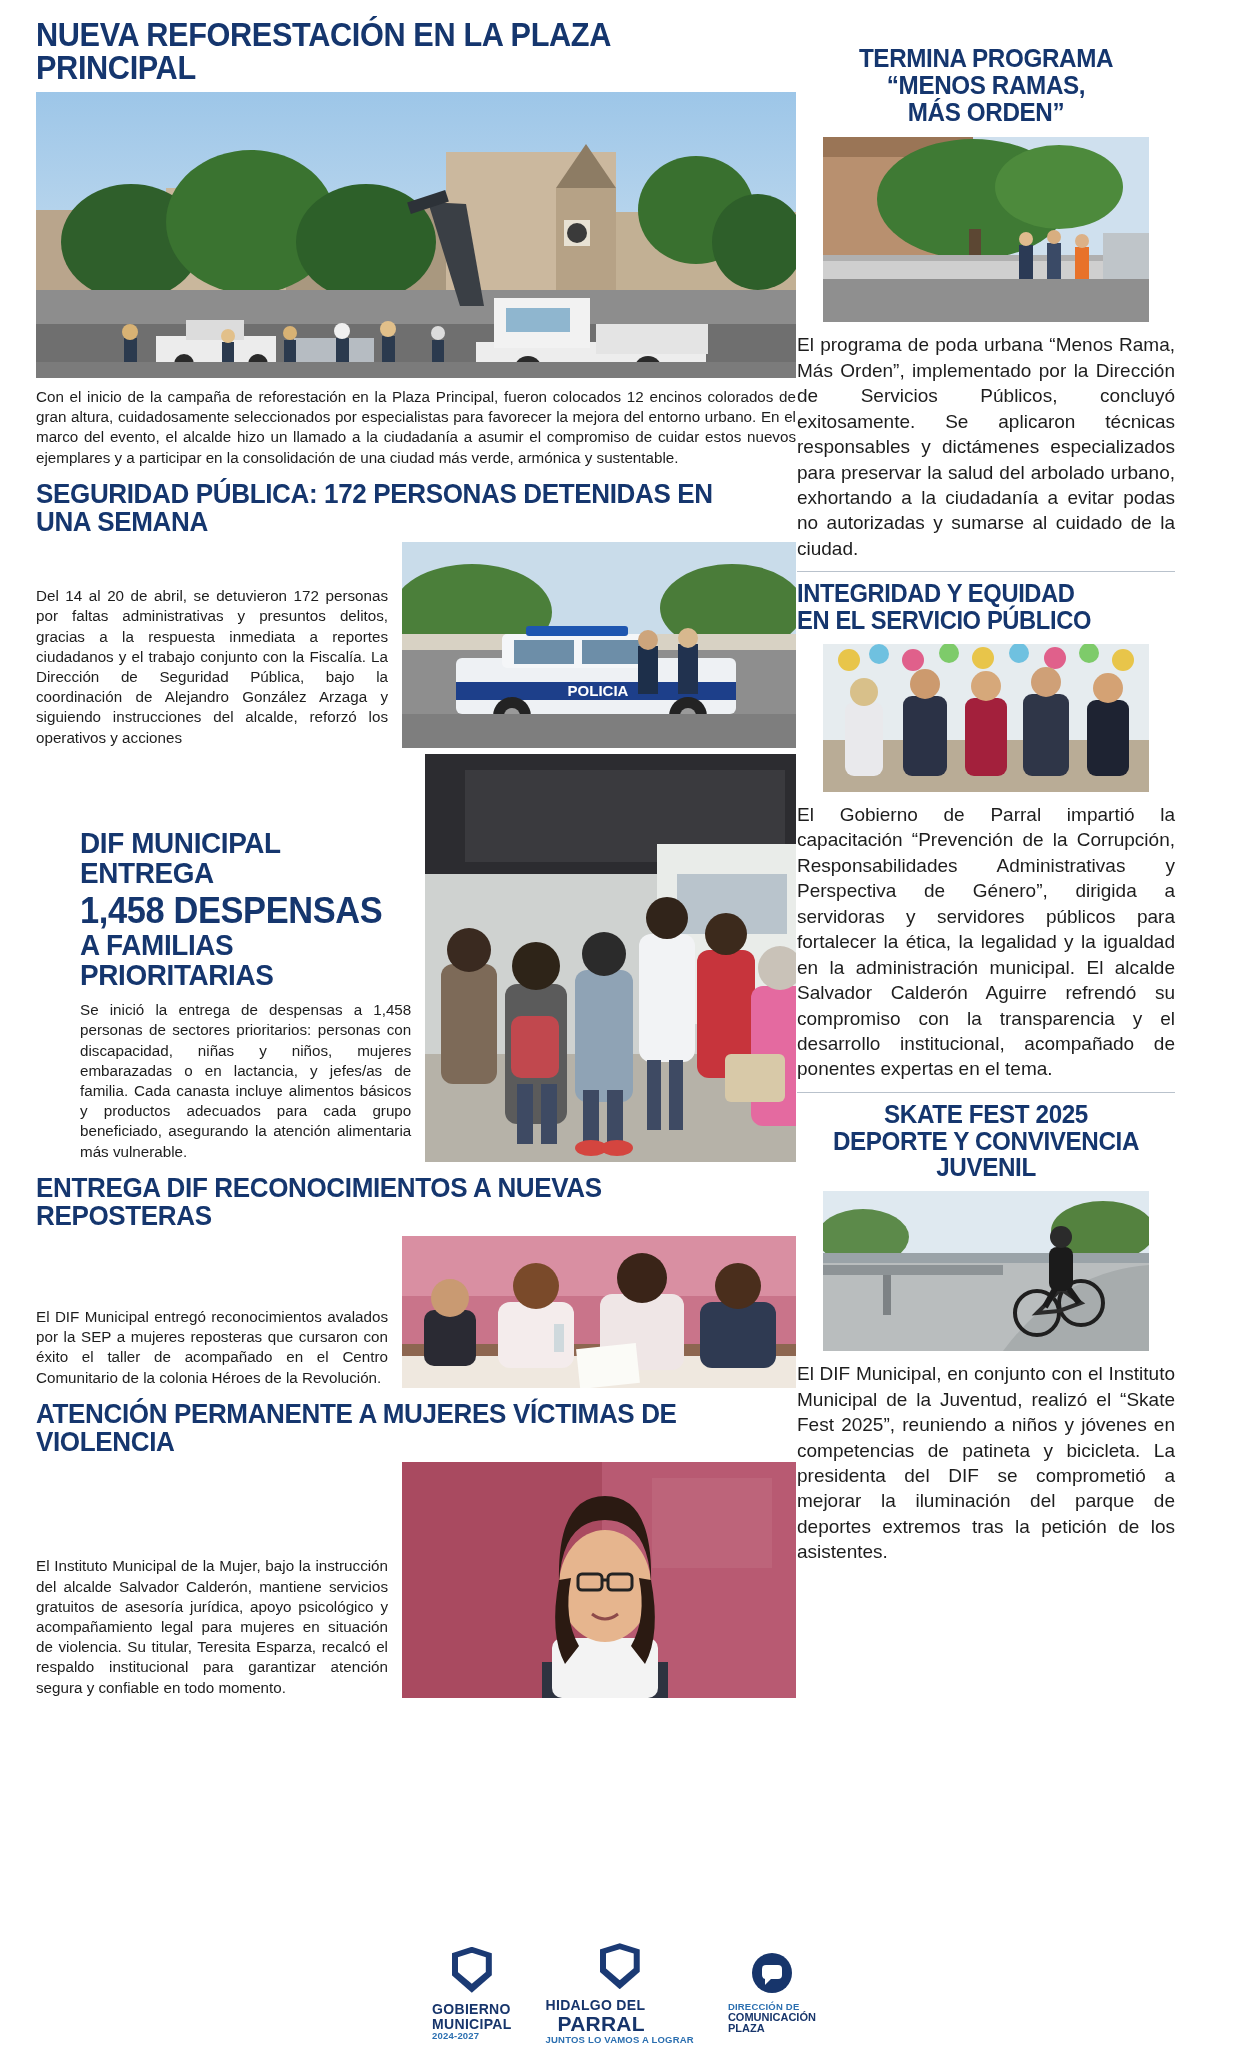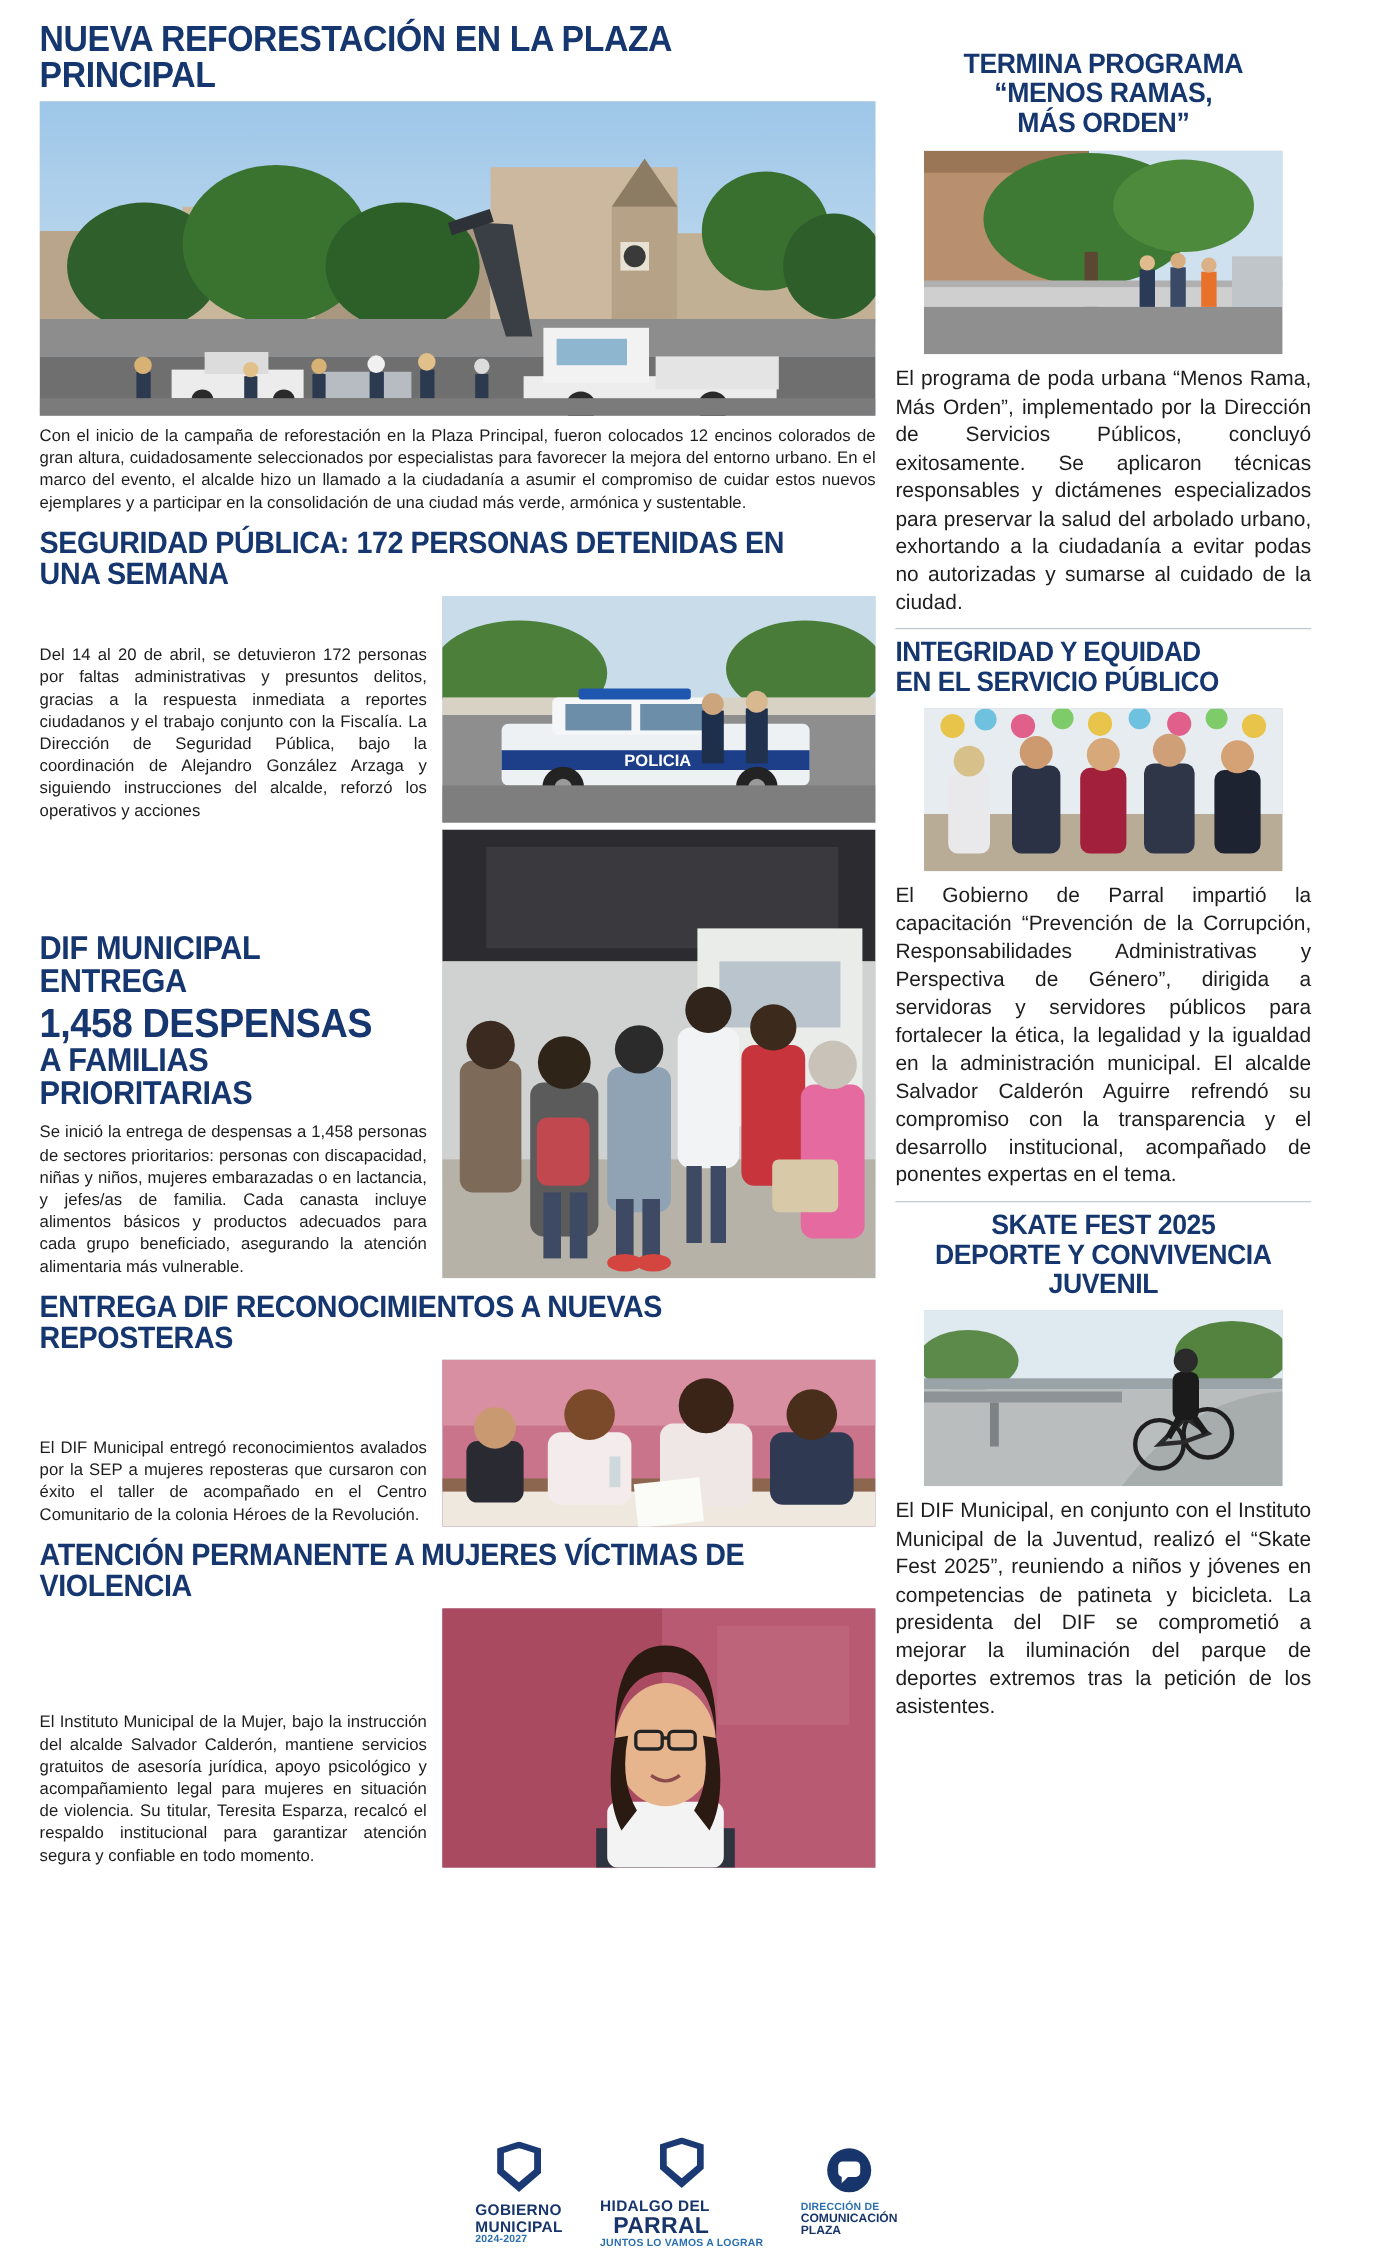--- a/index.html
+++ b/index.html
@@ -56,21 +56,21 @@
     font-style: italic;
     font-weight: bold;
     font-family: "Liberation Sans", sans-serif;
   }
 
   
   .content {
     position: relative;
     padding: 10px 46px 0 36px;
     display: flex;
-    gap: 18px;
+    gap: 1px;
   }
   .col-left { width: 760px; }
   .col-right { width: 378px; margin-top: 35px; }
 
   
   .headline {
     color: #15366e;
     font-weight: bold;
     font-family: "Liberation Sans", sans-serif;
     letter-spacing: -0.4px;
@@ -267,21 +267,21 @@
                   <circle cx="246" cy="98" r="10" fill="#cda57c"></circle>
                 <rect x="276" y="102" width="20" height="50" fill="#21324f"></rect>
                   <circle cx="286" cy="96" r="10" fill="#d8b88e"></circle>
               </g>
               <rect x="0" y="172" width="394" height="34" fill="#7e7e7e"></rect>
             </svg>
           </div>
         </div>
       </div>
 
-      <div style="margin-top:6px;">
+      <div style="margin-top:6px;margin-left:44px;">
         <div class="flow">
           <div style="width:352px;">
             <div class="headline h-big">DIF MUNICIPAL ENTREGA</div>
             <div class="headline" style="font-size:37px;margin:1px 0;">1,458 DESPENSAS</div>
             <div class="headline h-big" style="margin-top:0;">A FAMILIAS PRIORITARIAS</div>
             <div class="body-text" style="margin-top:10px;">Se inició la entrega de despensas a 1,458 personas de sectores prioritarios: personas con discapacidad, niñas y niños, mujeres embarazadas o en lactancia, y jefes/as de familia. Cada canasta incluye alimentos básicos y productos adecuados para cada grupo beneficiado, asegurando la atención alimentaria más vulnerable.</div>
           </div>
           <div class="photo" style="width:394px;height:408px;">
             <svg width="394" height="408" viewBox="0 0 394 408" preserveAspectRatio="none">
               <rect width="394" height="408" fill="#d9d9d5"></rect>

